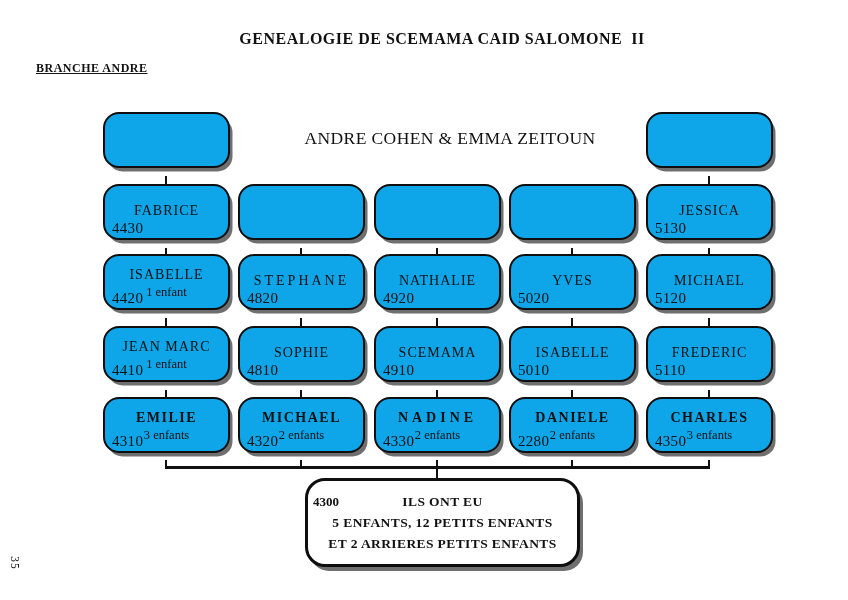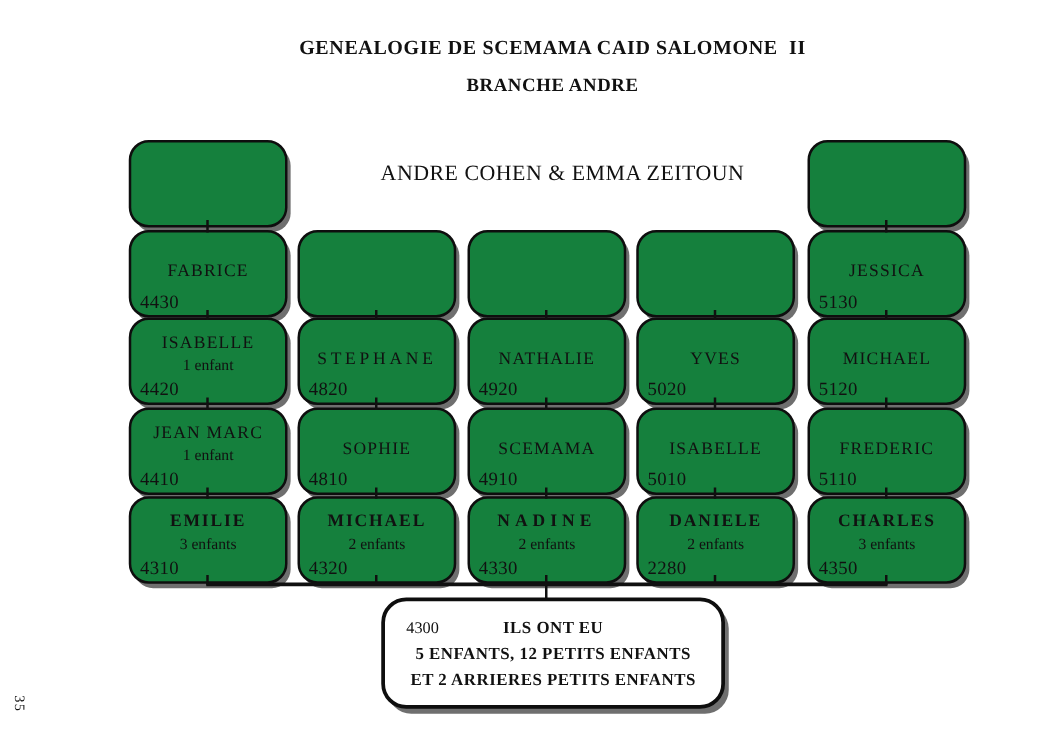--- a/index.html
+++ b/index.html
@@ -11,36 +11,37 @@
     color:#111;
     overflow:hidden;
   }
   .title1{
     position:absolute;top:30px;left:36px;width:812px;
     text-align:center;font-weight:700;font-size:16px;
     letter-spacing:0.5px;white-space:pre;
   }
   .title2{
     position:absolute;top:61px;left:36px;width:812px;
-    text-align:center;font-weight:700;font-size:15px;
+    font-weight:700;font-size:12px;
     letter-spacing:0.5px;
+    text-decoration:underline;
   }
   .sub1{
     position:absolute;top:105px;left:240px;width:420px;
     text-align:center;font-size:17.5px;letter-spacing:0.4px;
   }
   .sub2{
     position:absolute;top:128px;left:240px;width:420px;
     text-align:center;font-size:17.5px;letter-spacing:0.4px;
   }
   .box{
     position:absolute;
     box-sizing:border-box;
-    width:127px;height:70px;
-    background:#15803d;
+    width:127px;height:56px;
+    background:#0ea5e9;
     border:2.5px solid #0e0e0e;
     border-radius:16px;
     box-shadow:3.5px 4.5px 0 -1px #6f6f6f;
     display:flex;flex-direction:column;
     align-items:center;justify-content:center;
   }
   .c1{left:103px}.c2{left:238px}.c3{left:374px}.c4{left:509px}.c5{left:646px}
   .r1{top:112px}.r2{top:184px}.r3{top:254px}.r4{top:326px}.r5{top:397px}
   .name{
     font-size:14px;letter-spacing:1px;line-height:16px;
@@ -66,22 +67,22 @@
     background:#fff;border:3px solid #0e0e0e;border-radius:20px;
     box-shadow:4px 5px 0 -1px #6f6f6f;
     display:flex;flex-direction:column;justify-content:center;
     gap:6px;
   }
   .summary .sline{
     text-align:center;font-weight:700;font-size:13.5px;
     letter-spacing:0.4px;line-height:15px;
   }
   .summary .scode{
-    position:absolute;left:17px;top:13px;
-    font-weight:400;font-size:13px;
+    position:absolute;left:5px;top:13px;
+    font-weight:700;font-size:13px;
   }
   .pagenum{
     position:absolute;left:8px;top:557px;
     font-size:11.5px;letter-spacing:1px;
     transform:rotate(90deg);transform-origin:center;
   }
 </style>
 </head>
 <body>
 

